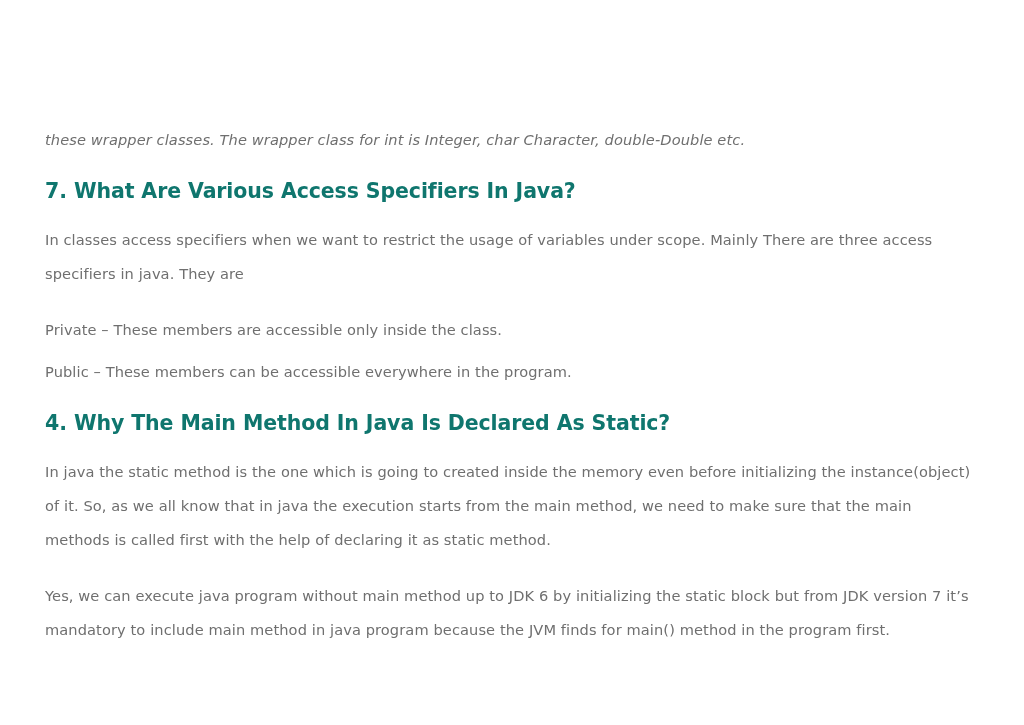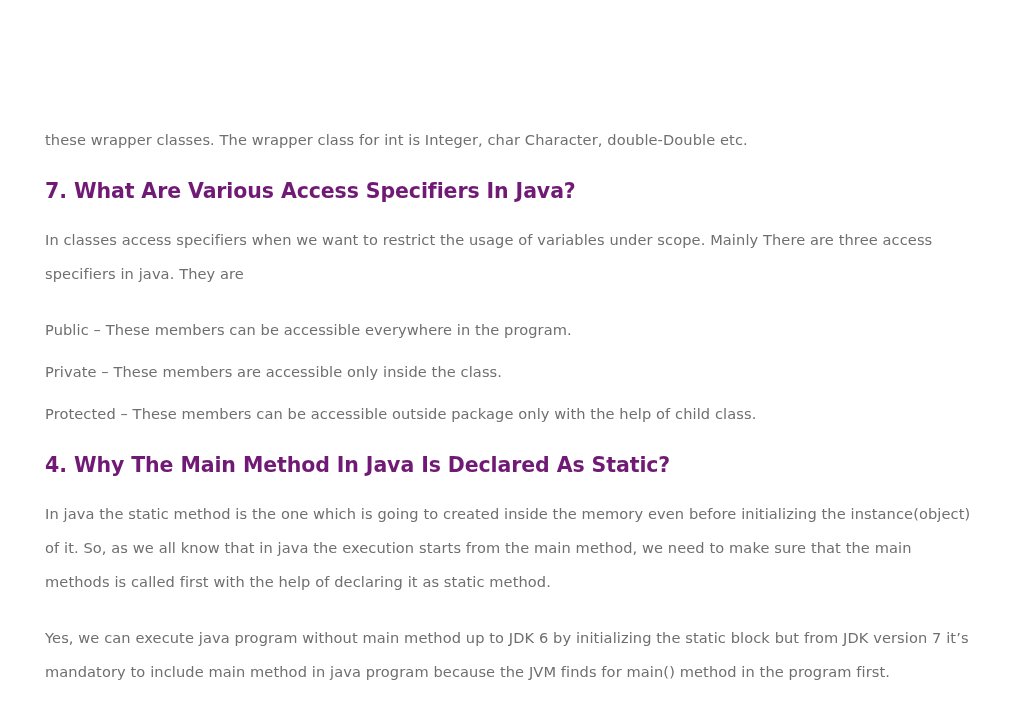--- a/index.html
+++ b/index.html
@@ -36,58 +36,58 @@
     line-height: 34px;
     color: #6f6f6f;
     font-weight: 400;
     letter-spacing: 0.1px;
     text-align: left;
     font-family: "DejaVu Sans", "Liberation Sans", sans-serif;
   }
 
   p.body-text.tight {
     margin-bottom: 8px;
+    font-style: italic;
   }
 
   p.spec-line {
     margin: 0 0 8px 0;
     font-size: 14.6px;
     line-height: 34px;
     color: #6f6f6f;
     letter-spacing: 0.1px;
     font-family: "DejaVu Sans", "Liberation Sans", sans-serif;
   }
 
   h2.qa-heading {
     margin: 20px 0 18px 0;
     font-size: 20.5px;
     line-height: 28px;
     font-weight: 700;
-    color: #701a75;
+    color: #0f766e;
     letter-spacing: -0.1px;
     font-family: "DejaVu Sans", "Liberation Sans", sans-serif;
   }
 </style>
 </head>
 <body>
 
 <div class="page">
   <div class="content">
 
     <p class="body-text tight">these wrapper classes. The wrapper class for int is Integer, char Character, double-Double etc.</p>
 
     <h2 class="qa-heading">7. What Are Various Access Specifiers In Java?</h2>
 
     <p class="body-text">In classes access specifiers when we want to restrict the usage of variables under scope. Mainly There are three access specifiers in java. They are</p>
 
+    <p class="spec-line">Private – These members are accessible only inside the class.</p>
+
     <p class="spec-line">Public – These members can be accessible everywhere in the program.</p>
 
-    <p class="spec-line">Private – These members are accessible only inside the class.</p>
-
-    <p class="spec-line">Protected – These members can be accessible outside package only with the help of child class.</p>
 
     <h2 class="qa-heading">4. Why The Main Method In Java Is Declared As Static?</h2>
 
     <p class="body-text">In java the static method is the one which is going to created inside the memory even before initializing the instance(object) of it. So, as we all know that in java the execution starts from the main method, we need to make sure that the main methods is called first with the help of declaring it as static method.</p>
 
 
     <p class="body-text">Yes, we can execute java program without main method up to JDK 6 by initializing the static block but from JDK version 7 it’s mandatory to include main method in java program because the JVM finds for main() method in the program first.</p>
 
   </div>
 </div>

